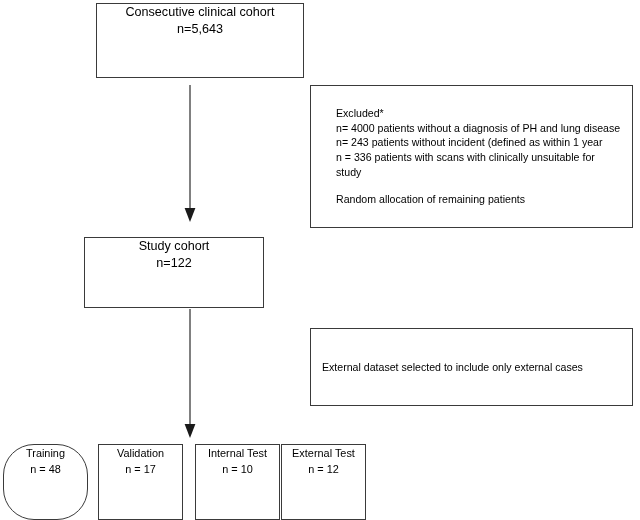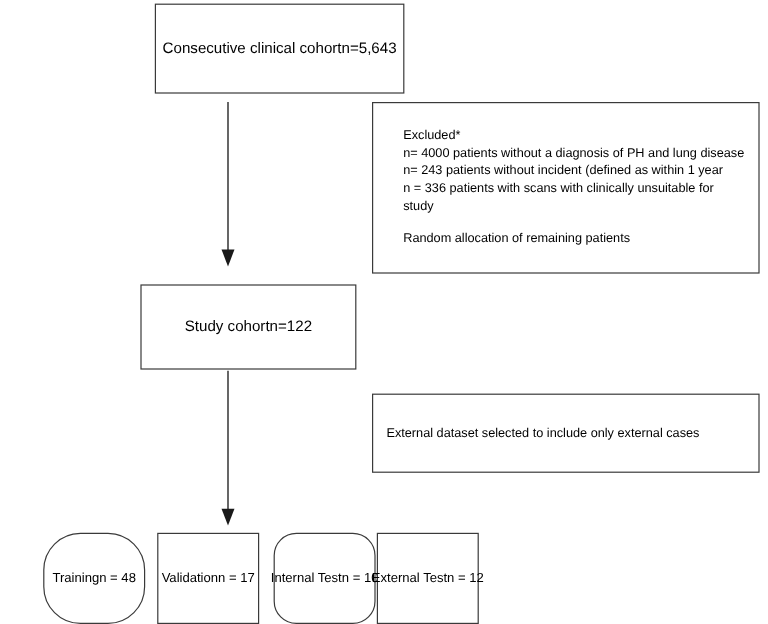--- a/index.html
+++ b/index.html
@@ -16,25 +16,23 @@
     overflow: hidden;
   }
   .box {
     position: absolute;
     box-sizing: border-box;
     border: 1.6px solid #3a3a3a;
     background: #ffffff;
   }
   .box-center {
     display: flex;
-    flex-direction: row;
+    flex-direction: column;
     align-items: center;
-    justify-content: center;
     text-align: center;
-    margin-left: 33px;
   }
   .box-left {
     display: flex;
     flex-direction: column;
     align-items: flex-start;
     justify-content: center;
     text-align: left;
   }
   .line {
     line-height: 1.32;
@@ -59,42 +57,42 @@
     padding: 0 0 0 25px;
   }
   #box-excluded .line {
     font-size: 10.6px;
     line-height: 1.38;
   }
   #box-excluded .spacer {
     height: 13px;
   }
   #box-external {
-    left: 310px; top: 328px; width: 323px; height: 66px;
+    left: 310px; top: 328px; width: 323px; height: 78px;
     padding: 0 0 0 11px;
     gap: 46px;
   }
   #box-external .line {
     font-size: 10.6px;
     line-height: 1.38;
   }
 
   
   .terminal {
     top: 444px;
     width: 85px;
     height: 76px;
   }
   .terminal .line {
     font-size: 10.9px;
     line-height: 1.5;
   }
   #terminal-0 { left: 3px; border-radius: 31px; }
   #terminal-1 { left: 98px; }
-  #terminal-2 { left: 195px; border-radius: 19px; }
+  #terminal-2 { left: 195px; }
   #terminal-3 { left: 281px; }
 
   
   .arrow {
     position: absolute;
     left: 0;
     top: 0;
     width: 640px;
     height: 520px;
     pointer-events: none;

